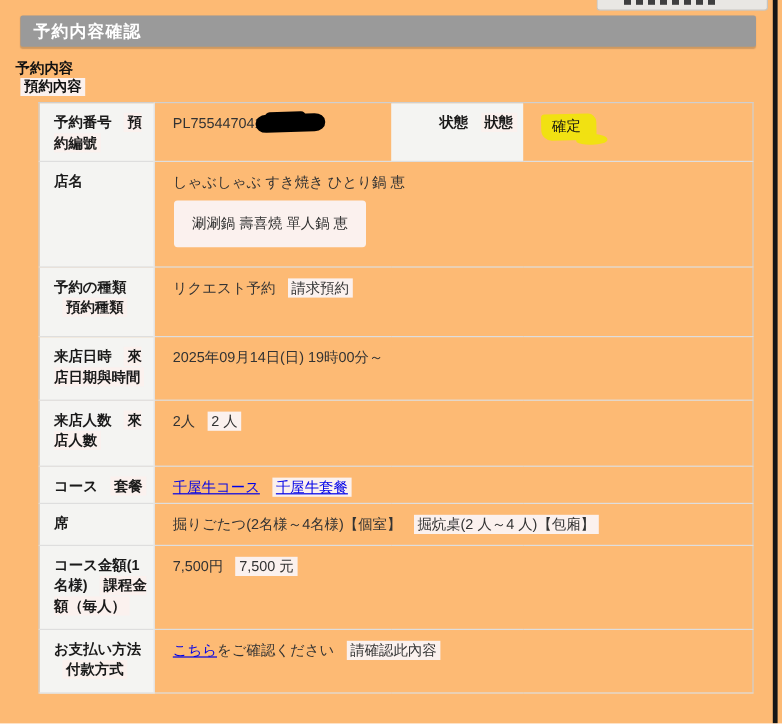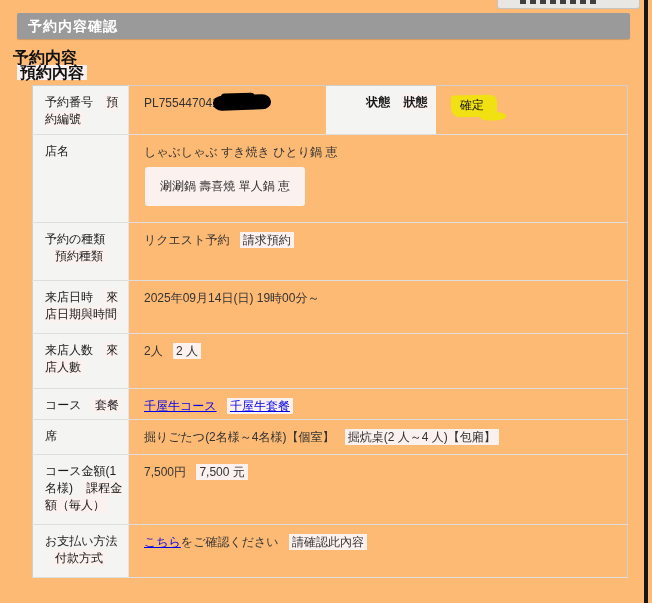--- a/index.html
+++ b/index.html
@@ -39,37 +39,37 @@
     background:#9a9a9a;
     border-radius:2px;
     color:#fff; font-weight:bold; font-size:14px; line-height:26px;
     padding-left:11px;
     letter-spacing:1px;
     box-shadow:0 1px 1px rgba(0,0,0,0.18);
   }
 
   .section-heading {
     position:absolute; left:13px; top:51px;
-    font-size:16px; font-weight:bold; color:#111; line-height:13px;
+    font-size:12px; font-weight:bold; color:#111; line-height:13px;
   }
   .section-heading .zh-line { margin:1px 16px 0 4px; display:inline-block; }
 
   .zh-hl { background:#fbf1ee; padding:1px 3px; }
 
   table.booking {
     position:absolute; left:32px; top:85px; width:596px;
     border-collapse:collapse;
     font-size:12px;
     table-layout:fixed;
   }
   table.booking { border:1px solid #cfcfcf; }
   table.booking tr { border-bottom:1px solid #dedede; }
   th.rowlabel {
     background:#f4f4f2;
-    font-weight:normal; color:#1a1a1a;
+    font-weight:bold; color:#1a1a1a;
     text-align:left; vertical-align:top;
     padding:8px 5px 4px 12px;
     border-right:1px solid #e2e2e2;
     line-height:17px;
   }
   th.rowlabel2 {
     background:#f4f4f2;
     font-weight:bold; color:#1a1a1a;
     text-align:right; vertical-align:top;
     padding:8px 5px 4px 12px;

